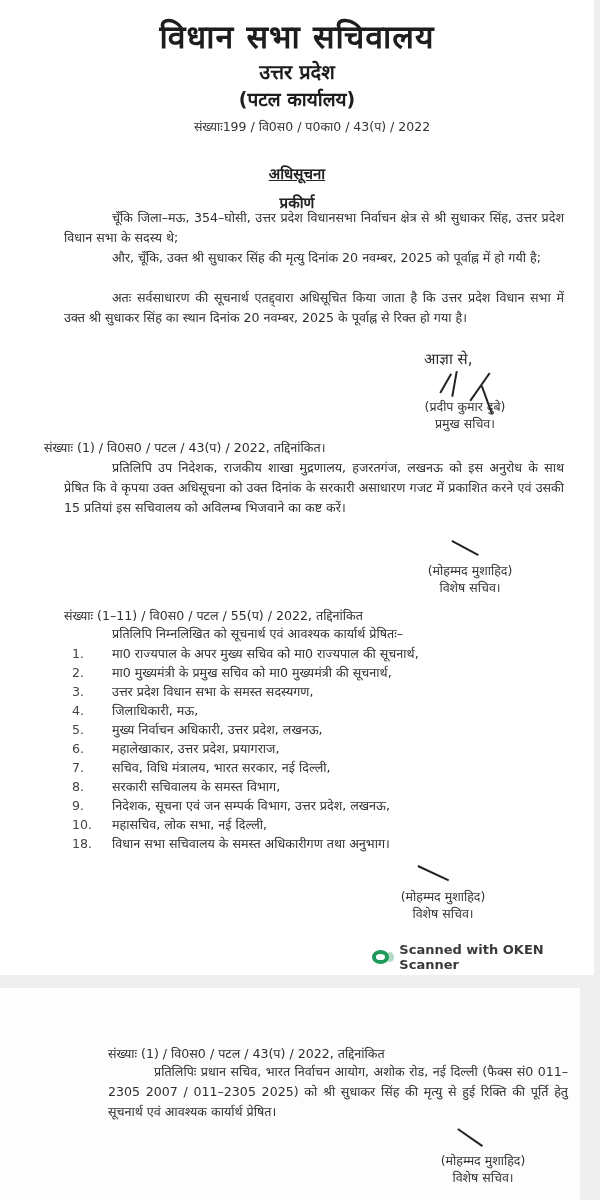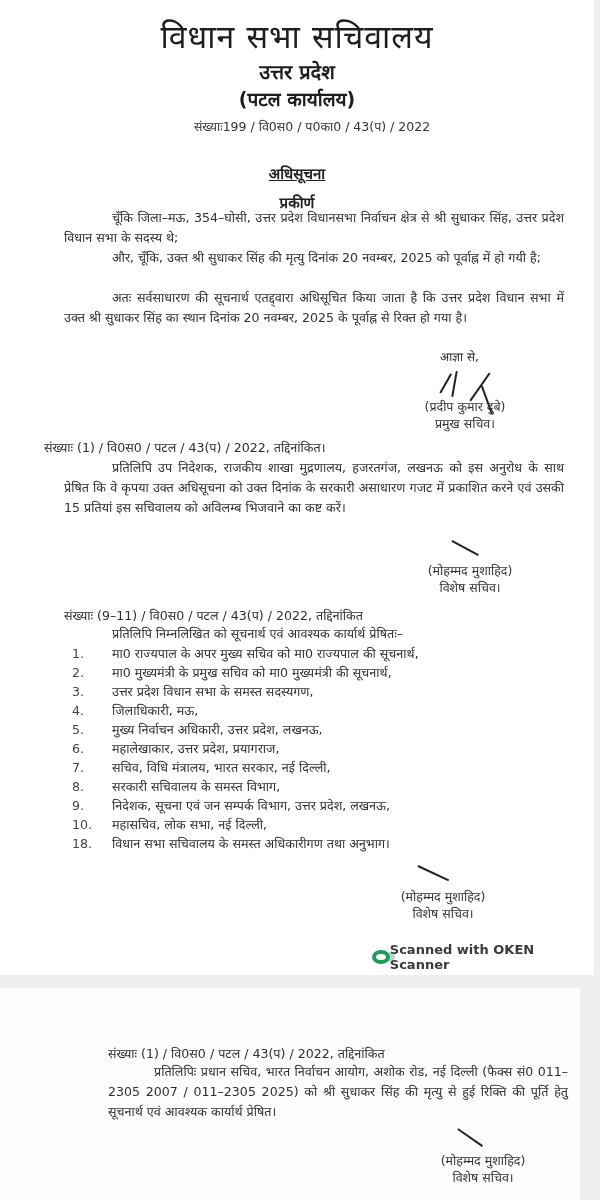--- a/index.html
+++ b/index.html
@@ -3,54 +3,54 @@
 <meta charset="utf-8">
 <style>
   html, body { margin:0; padding:0; }
   body { width:600px; height:1200px; background:#efefef; overflow:hidden;
          font-family:"DejaVu Sans","Liberation Sans",sans-serif; color:#2a2a2a; position:relative; }
   .page { position:absolute; background:#ffffff; }
   .page1 { left:0; top:0; width:594px; height:975px; }
   .page2 { left:0; top:988px; width:580px; height:212px; background:#fdfdfd; }
   .abs { position:absolute; white-space:nowrap; }
   .center { left:0; right:0; text-align:center; }
-  .h1 { top:14px; font-size:32px; font-weight:normal; letter-spacing:1px; color:#1d1d1d; }
+  .h1 { top:14px; font-size:32px; font-weight:bold; letter-spacing:1px; color:#1d1d1d; }
   .h2 { top:58px; font-size:20px; font-weight:bold; color:#1d1d1d; }
   .h3 { top:86px; font-size:19px; font-weight:bold; color:#1d1d1d; }
   .ref { top:118px; font-size:12.5px; color:#333;padding-left:30px; }
   .date { top:135px; font-size:12.5px; color:#333; }
   .title { top:163px; font-size:15px; font-weight:bold; text-decoration:underline; color:#222; }
   .subtitle { top:184px; font-size:15px; font-weight:bold; color:#222;margin-top:8px; }
   .para { position:absolute; left:64px; width:500px; font-size:12.6px; line-height:20px; color:#2e2e2e; text-align:justify; }
   .para .indent { display:inline-block; width:48px; }
   .sig { text-align:center; font-size:12.5px; line-height:17px; color:#333; }
   .list-row { position:absolute; left:72px; font-size:12.6px; color:#2e2e2e; white-space:nowrap; }
   .list-row .num { display:inline-block; width:40px; color:#444; }
-  .scanner { position:absolute; left:372px; top:942px; font-size:13px; font-weight:bold; color:#3a3a3a; display:flex; align-items:center; gap:0; }
+  .scanner { position:absolute; left:372px; top:942px; font-size:13px; font-weight:bold; color:#3a3a3a; display:flex; align-items:center; gap:10px; }
   .logo { width:18px; height:14px; border-radius:50%; border:4px solid #1e9b5a; box-sizing:border-box; position:relative; }
   .logo::after { content:""; position:absolute; right:-9px; top:-2px; width:8px; height:10px; border-radius:50%; background:rgba(30,155,90,0.35); }
   .stroke { position:absolute; height:1.5px; background:#222; transform-origin:left center; }
 </style>
 </head>
 <body>
 
 <div class="page page1">
   <div class="abs center h1">विधान सभा सचिवालय</div>
   <div class="abs center h2">उत्तर प्रदेश</div>
   <div class="abs center h3">(पटल कार्यालय)</div>
   <div class="abs center ref">संख्याः199 / वि0स0 / प0का0 / 43(प) / 2022</div>
 
   <div class="abs center title">अधिसूचना</div>
   <div class="abs center subtitle">प्रकीर्ण</div>
 
   <div class="para" style="top:208px;"><span class="indent"></span><span>चूँकि जिला–मऊ, 354–घोसी, उत्तर प्रदेश विधानसभा निर्वाचन क्षेत्र से श्री सुधाकर सिंह, उत्तर प्रदेश विधान सभा के सदस्य थे;</span></div>
   <div class="para" style="top:248px;"><span class="indent"></span><span>और, चूँकि, उक्त श्री सुधाकर सिंह की मृत्यु दिनांक 20 नवम्बर, 2025 को पूर्वाह्न में हो गयी है;</span></div>
   <div class="para" style="top:288px;"><span class="indent"></span><span>अतः सर्वसाधारण की सूचनार्थ एतद्द्वारा अधिसूचित किया जाता है कि उत्तर प्रदेश विधान सभा में उक्त श्री सुधाकर सिंह का स्थान दिनांक 20 नवम्बर, 2025 के पूर्वाह्न से रिक्त हो गया है।</span></div>
 
-  <div class="abs" style="left:440px; top:348px; font-size:12px;">आज्ञा से,</div>
+  <div class="abs" style="left:424px; top:348px; font-size:15px;">आज्ञा से,</div>
 
   <div>
     <div class="stroke" style="left:440px; top:392px; width:22px; transform:rotate(-60deg);"></div>
     <div class="stroke" style="left:452px; top:396px; width:26px; transform:rotate(-80deg);"></div>
     <div class="stroke" style="left:470px; top:400px; width:34px; transform:rotate(-55deg);"></div>
     <div class="stroke" style="left:482px; top:385px; width:30px; transform:rotate(70deg);"></div>
   </div>
   <div class="abs sig" style="left:410px; top:398px; width:110px;">
     <div>(प्रदीप कुमार दुबे)</div>
     <div>प्रमुख सचिव।</div>
@@ -58,21 +58,21 @@
 
   <div class="para" style="top:438px; left:44px; width:520px;">संख्याः     (1) / वि0स0 / पटल / 43(प) / 2022, तद्दिनांकित।</div>
   <div class="para" style="top:458px;"><span class="indent"></span><span>प्रतिलिपि उप निदेशक, राजकीय शाखा मुद्रणालय, हजरतगंज, लखनऊ को इस अनुरोध के साथ प्रेषित कि वे कृपया उक्त अधिसूचना को उक्त दिनांक के सरकारी असाधारण गजट में प्रकाशित करने एवं उसकी 15 प्रतियां इस सचिवालय को अविलम्ब भिजवाने का कष्ट करें।</span></div>
 
   <div class="stroke" style="left:452px; top:540px; width:30px; transform:rotate(28deg);"></div>
   <div class="abs sig" style="left:420px; top:562px; width:100px;">
     <div>(मोहम्मद मुशाहिद)</div>
     <div>विशेष सचिव।</div>
   </div>
 
-  <div class="para" style="top:606px; left:64px; width:520px;">संख्याः     (9–11) / वि0स0 / पटल / 43(प) / 2022, तद्दिनांकित</div>
+  <div class="para" style="top:606px; left:64px; width:520px;">संख्याः     (1–11) / वि0स0 / पटल / 55(प) / 2022, तद्दिनांकित</div>
   <div class="para" style="top:624px; left:112px; width:460px;">प्रतिलिपि निम्नलिखित को सूचनार्थ एवं आवश्यक कार्यार्थ प्रेषितः–</div>
 
   <div>
     <div class="list-row" style="top:645px;"><span class="num">1.</span><span>मा0 राज्यपाल के अपर मुख्य सचिव को मा0 राज्यपाल की सूचनार्थ,</span></div>
     <div class="list-row" style="top:664px;"><span class="num">2.</span><span>मा0 मुख्यमंत्री के प्रमुख सचिव को मा0 मुख्यमंत्री की सूचनार्थ,</span></div>
     <div class="list-row" style="top:683px;"><span class="num">3.</span><span>उत्तर प्रदेश विधान सभा के समस्त सदस्यगण,</span></div>
     <div class="list-row" style="top:702px;"><span class="num">4.</span><span>जिलाधिकारी, मऊ,</span></div>
     <div class="list-row" style="top:721px;"><span class="num">5.</span><span>मुख्य निर्वाचन अधिकारी, उत्तर प्रदेश, लखनऊ,</span></div>
     <div class="list-row" style="top:740px;"><span class="num">6.</span><span>महालेखाकार, उत्तर प्रदेश, प्रयागराज,</span></div>
     <div class="list-row" style="top:759px;"><span class="num">7.</span><span>सचिव, विधि मंत्रालय, भारत सरकार, नई दिल्ली,</span></div>

